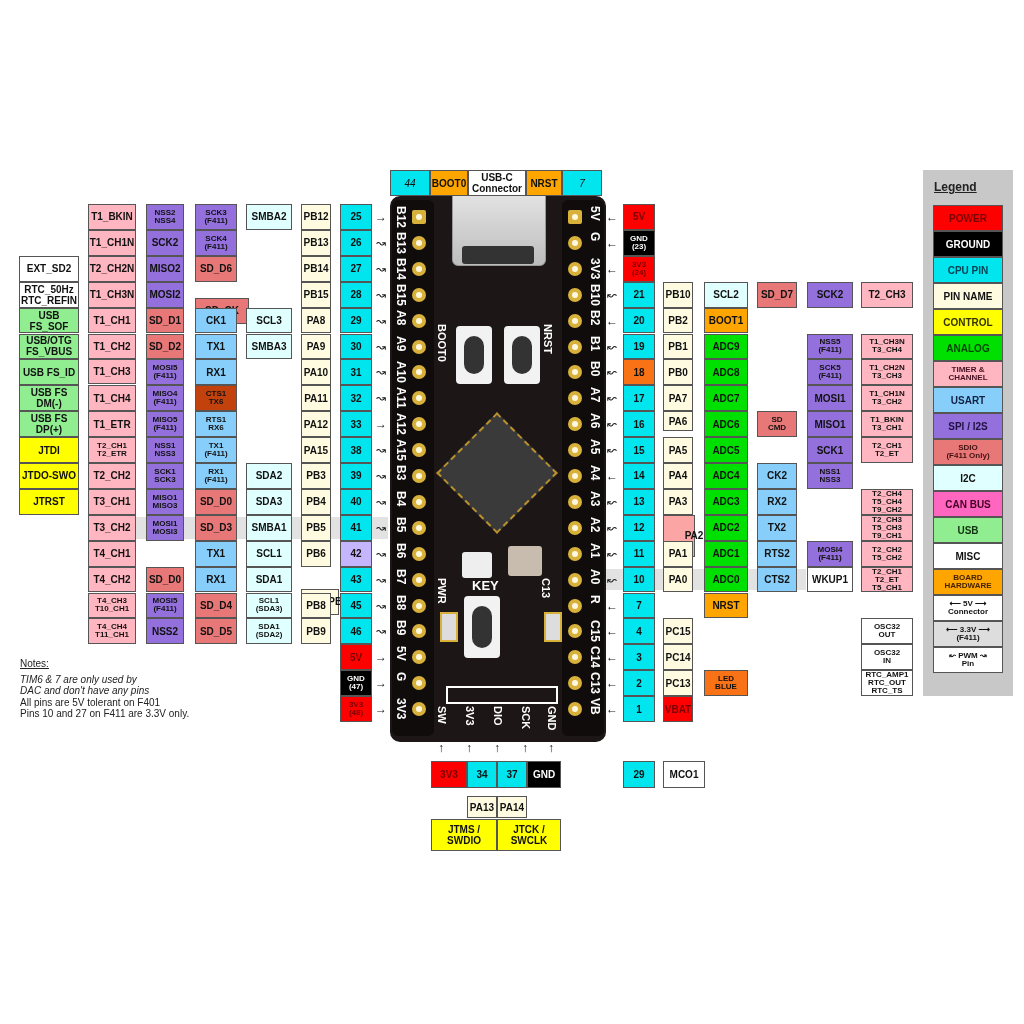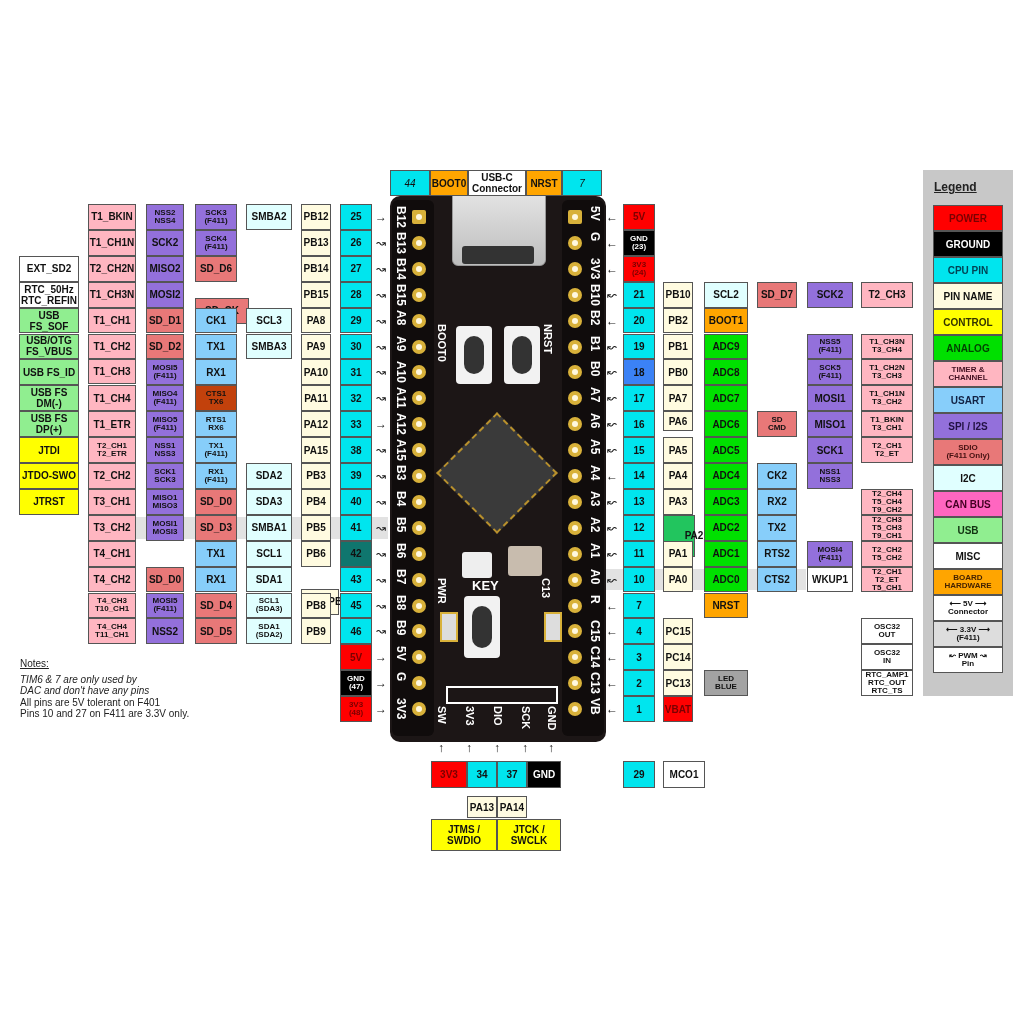--- a/index.html
+++ b/index.html
@@ -205,21 +205,21 @@
 <div class="cell" style="left: 246px; top: 514.8px; width: 46px; height: 25.9px; background: rgb(224, 255, 255);">SMBA1</div>
 <div class="cell" style="left: 301px; top: 514.8px; width: 30px; height: 25.9px; background: rgb(255, 251, 224);">PB5</div>
 <div class="cell" style="left: 340px; top: 514.8px; width: 32px; height: 25.9px; background: rgb(0, 229, 238);">41</div>
 <div class="arrow" style="left: 372px; top: 521.8px;">↝</div>
 <div class="pad" style="left: 412px; top: 520.8px;"></div>
 <div class="vlabel" style="left: 394px; top: 516.8px;">B5</div>
 <div class="cell" style="left: 88px; top: 540.7px; width: 48px; height: 25.9px; background: rgb(255, 182, 193);">T4_CH1</div>
 <div class="cell" style="left: 195px; top: 540.7px; width: 42px; height: 25.9px; background: rgb(135, 206, 250);">TX1</div>
 <div class="cell" style="left: 246px; top: 540.7px; width: 46px; height: 25.9px; background: rgb(224, 255, 255);">SCL1</div>
 <div class="cell" style="left: 301px; top: 540.7px; width: 30px; height: 25.9px; background: rgb(255, 251, 224);">PB6</div>
-<div class="cell" style="left: 340px; top: 540.7px; width: 32px; height: 25.9px; background: #0f766e;">42</div>
+<div class="cell" style="left: 340px; top: 540.7px; width: 32px; height: 25.9px; background: #c4b5fd;">42</div>
 <div class="arrow" style="left: 372px; top: 547.7px;">↝</div>
 <div class="pad" style="left: 412px; top: 546.7px;"></div>
 <div class="vlabel" style="left: 394px; top: 542.7px;">B6</div>
 <div class="cell" style="left: 88px; top: 566.6px; width: 48px; height: 25.9px; background: rgb(255, 182, 193);">T4_CH2</div>
 <div class="cell" style="left: 146px; top: 566.6px; width: 38px; height: 25.9px; background: rgb(232, 120, 120);">SD_D0</div>
 <div class="cell" style="left: 195px; top: 566.6px; width: 42px; height: 25.9px; background: rgb(135, 206, 250);">RX1</div>
 <div class="cell" style="left: 246px; top: 566.6px; width: 46px; height: 25.9px; background: rgb(224, 255, 255);">SDA1</div>
 <div class="cell" style="left: 301px; top: 589px; width: 30px; height: 25.9px; background: rgb(255, 251, 224); padding-left: 36px;">PB7</div>
 <div class="cell" style="left: 340px; top: 566.6px; width: 32px; height: 25.9px; background: rgb(0, 229, 238);">43</div>
 <div class="arrow" style="left: 372px; top: 573.6px;">↝</div>
@@ -294,21 +294,21 @@
 <div class="cell" style="left: 623px; top: 333.5px; width: 32px; height: 25.9px; background: rgb(0, 229, 238);">19</div>
 <div class="cell" style="left: 663px; top: 333.5px; width: 30px; height: 25.9px; background: rgb(255, 251, 224);">PB1</div>
 <div class="cell" style="left: 704px; top: 333.5px; width: 44px; height: 25.9px; background: rgb(0, 224, 0);">ADC9</div>
 <div class="cell small" style="left: 807px; top: 333.5px; width: 46px; height: 25.9px; background: rgb(147, 112, 219);">NSS5
 (F411)</div>
 <div class="cell small" style="left: 861px; top: 333.5px; width: 52px; height: 25.9px; background: rgb(255, 182, 193);">T1_CH3N
 T3_CH4</div>
 <div class="arrow" style="left: 603px; top: 340.5px;">↜</div>
 <div class="pad" style="left: 568px; top: 339.5px;"></div>
 <div class="vlabel" style="left: 588px; top: 335.5px;">B1</div>
-<div class="cell" style="left: 623px; top: 359.4px; width: 32px; height: 25.9px; background: #3b82f6;">18</div>
+<div class="cell" style="left: 623px; top: 359.4px; width: 32px; height: 25.9px; background: #f97316;">18</div>
 <div class="cell" style="left: 663px; top: 359.4px; width: 30px; height: 25.9px; background: rgb(255, 251, 224);">PB0</div>
 <div class="cell" style="left: 704px; top: 359.4px; width: 44px; height: 25.9px; background: rgb(0, 224, 0);">ADC8</div>
 <div class="cell small" style="left: 807px; top: 359.4px; width: 46px; height: 25.9px; background: rgb(147, 112, 219);">SCK5
 (F411)</div>
 <div class="cell small" style="left: 861px; top: 359.4px; width: 52px; height: 25.9px; background: rgb(255, 182, 193);">T1_CH2N
 T3_CH3</div>
 <div class="arrow" style="left: 603px; top: 366.4px;">↜</div>
 <div class="pad" style="left: 568px; top: 365.4px;"></div>
 <div class="vlabel" style="left: 588px; top: 361.4px;">B0</div>
 <div class="cell" style="left: 623px; top: 385.3px; width: 32px; height: 25.9px; background: rgb(0, 229, 238);">17</div>
@@ -353,21 +353,21 @@
 <div class="cell" style="left: 663px; top: 488.9px; width: 30px; height: 25.9px; background: rgb(255, 251, 224);">PA3</div>
 <div class="cell" style="left: 704px; top: 488.9px; width: 44px; height: 25.9px; background: rgb(0, 224, 0);">ADC3</div>
 <div class="cell" style="left: 757px; top: 488.9px; width: 40px; height: 25.9px; background: rgb(135, 206, 250);">RX2</div>
 <div class="cell small" style="left: 861px; top: 488.9px; width: 52px; height: 25.9px; background: rgb(255, 182, 193);">T2_CH4
 T5_CH4
 T9_CH2</div>
 <div class="arrow" style="left: 603px; top: 495.9px;">↜</div>
 <div class="pad" style="left: 568px; top: 494.9px;"></div>
 <div class="vlabel" style="left: 588px; top: 490.9px;">A3</div>
 <div class="cell" style="left: 623px; top: 514.8px; width: 32px; height: 25.9px; background: rgb(0, 229, 238);">12</div>
-<div class="cell" style="left: 663px; top: 514.8px; width: 30px; height: 42px; background: #22c55e; padding-left: 30px;">PA2</div>
+<div class="cell" style="left: 663px; top: 514.8px; width: 30px; height: 42px; background: #fca5a5; padding-left: 30px;">PA2</div>
 <div class="cell" style="left: 704px; top: 514.8px; width: 44px; height: 25.9px; background: rgb(0, 224, 0);">ADC2</div>
 <div class="cell" style="left: 757px; top: 514.8px; width: 40px; height: 25.9px; background: rgb(135, 206, 250);">TX2</div>
 <div class="cell small" style="left: 861px; top: 514.8px; width: 52px; height: 25.9px; background: rgb(255, 182, 193);">T2_CH3
 T5_CH3
 T9_CH1</div>
 <div class="arrow" style="left: 603px; top: 521.8px;">↜</div>
 <div class="pad" style="left: 568px; top: 520.8px;"></div>
 <div class="vlabel" style="left: 588px; top: 516.8px;">A2</div>
 <div class="cell" style="left: 623px; top: 540.7px; width: 32px; height: 25.9px; background: rgb(0, 229, 238);">11</div>
 <div class="cell" style="left: 663px; top: 540.7px; width: 30px; height: 25.9px; background: rgb(255, 251, 224);">PA1</div>
@@ -406,21 +406,21 @@
 <div class="vlabel" style="left: 588px; top: 620.4px;">C15</div>
 <div class="cell" style="left: 623px; top: 644.3px; width: 32px; height: 25.9px; background: rgb(0, 229, 238);">3</div>
 <div class="cell" style="left: 663px; top: 644.3px; width: 30px; height: 25.9px; background: rgb(255, 251, 224);">PC14</div>
 <div class="cell small" style="left: 861px; top: 644.3px; width: 52px; height: 25.9px; background: rgb(255, 255, 255);">OSC32
 IN</div>
 <div class="arrow" style="left: 603px; top: 651.3px;">←</div>
 <div class="pad" style="left: 568px; top: 650.3px;"></div>
 <div class="vlabel" style="left: 588px; top: 646.3px;">C14</div>
 <div class="cell" style="left: 623px; top: 670.2px; width: 32px; height: 25.9px; background: rgb(0, 229, 238);">2</div>
 <div class="cell" style="left: 663px; top: 670.2px; width: 30px; height: 25.9px; background: rgb(255, 251, 224);">PC13</div>
-<div class="cell small" style="left: 704px; top: 670.2px; width: 44px; height: 25.9px; background: #a3a3a3;">LED
+<div class="cell small" style="left: 704px; top: 670.2px; width: 44px; height: 25.9px; background: #f97316;">LED
 BLUE</div>
 <div class="cell small" style="left: 861px; top: 670.2px; width: 52px; height: 25.9px; background: rgb(255, 255, 255);">RTC_AMP1
 RTC_OUT
 RTC_TS</div>
 <div class="arrow" style="left: 603px; top: 677.2px;">←</div>
 <div class="pad" style="left: 568px; top: 676.2px;"></div>
 <div class="vlabel" style="left: 588px; top: 672.2px;">C13</div>
 <div class="cell" style="left: 623px; top: 696.1px; width: 32px; height: 25.9px; background: rgb(0, 229, 238);">1</div>
 <div class="cell" style="left: 663px; top: 696.1px; width: 30px; height: 25.9px; background: rgb(255, 0, 0); color: rgb(122, 0, 0);">VBAT</div>
 <div class="arrow" style="left: 603px; top: 703.1px;">←</div>

